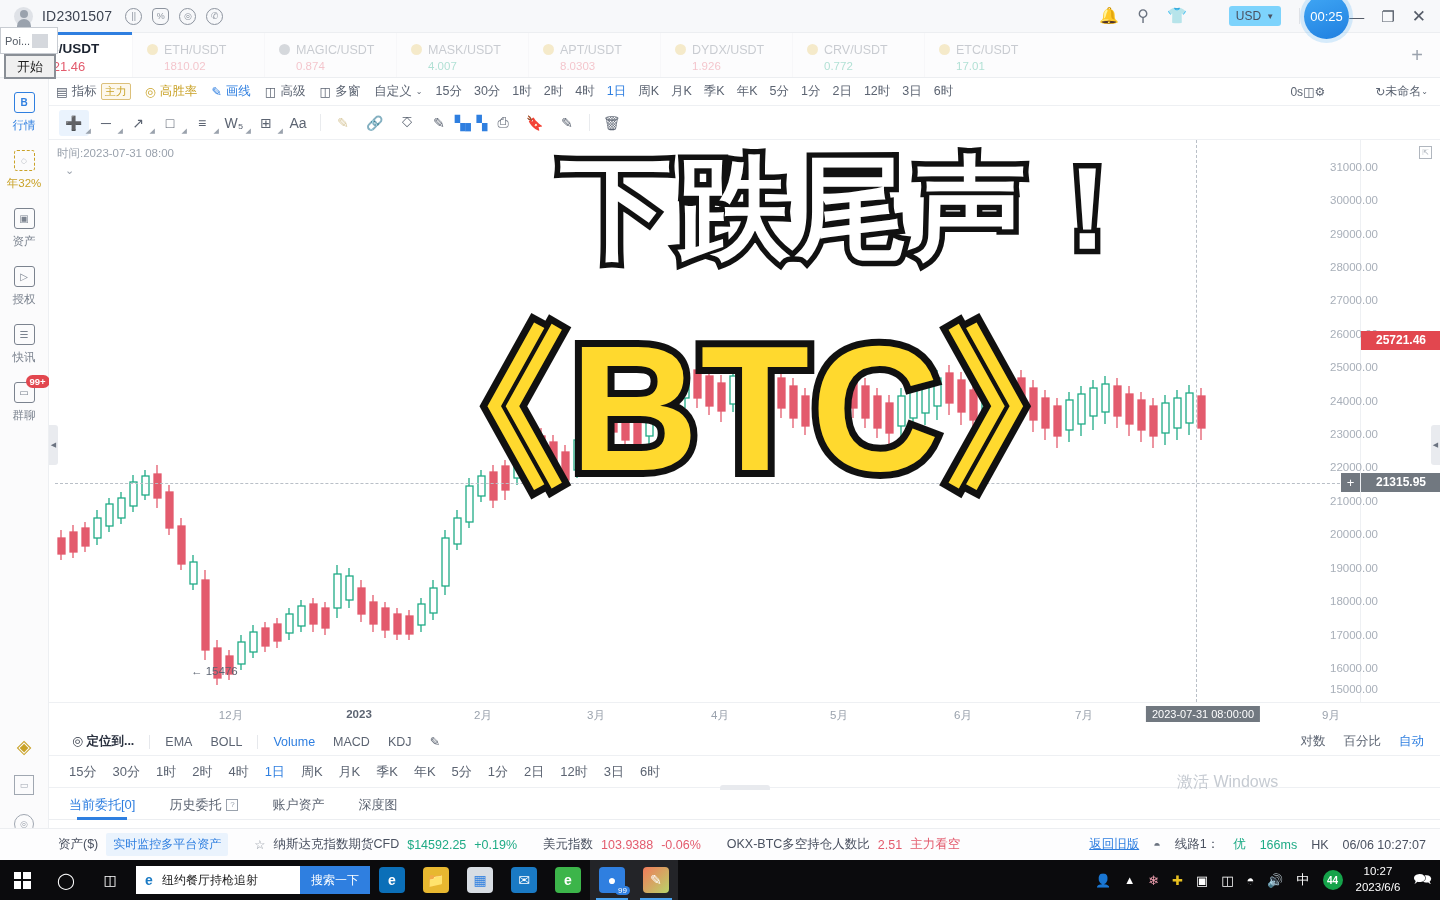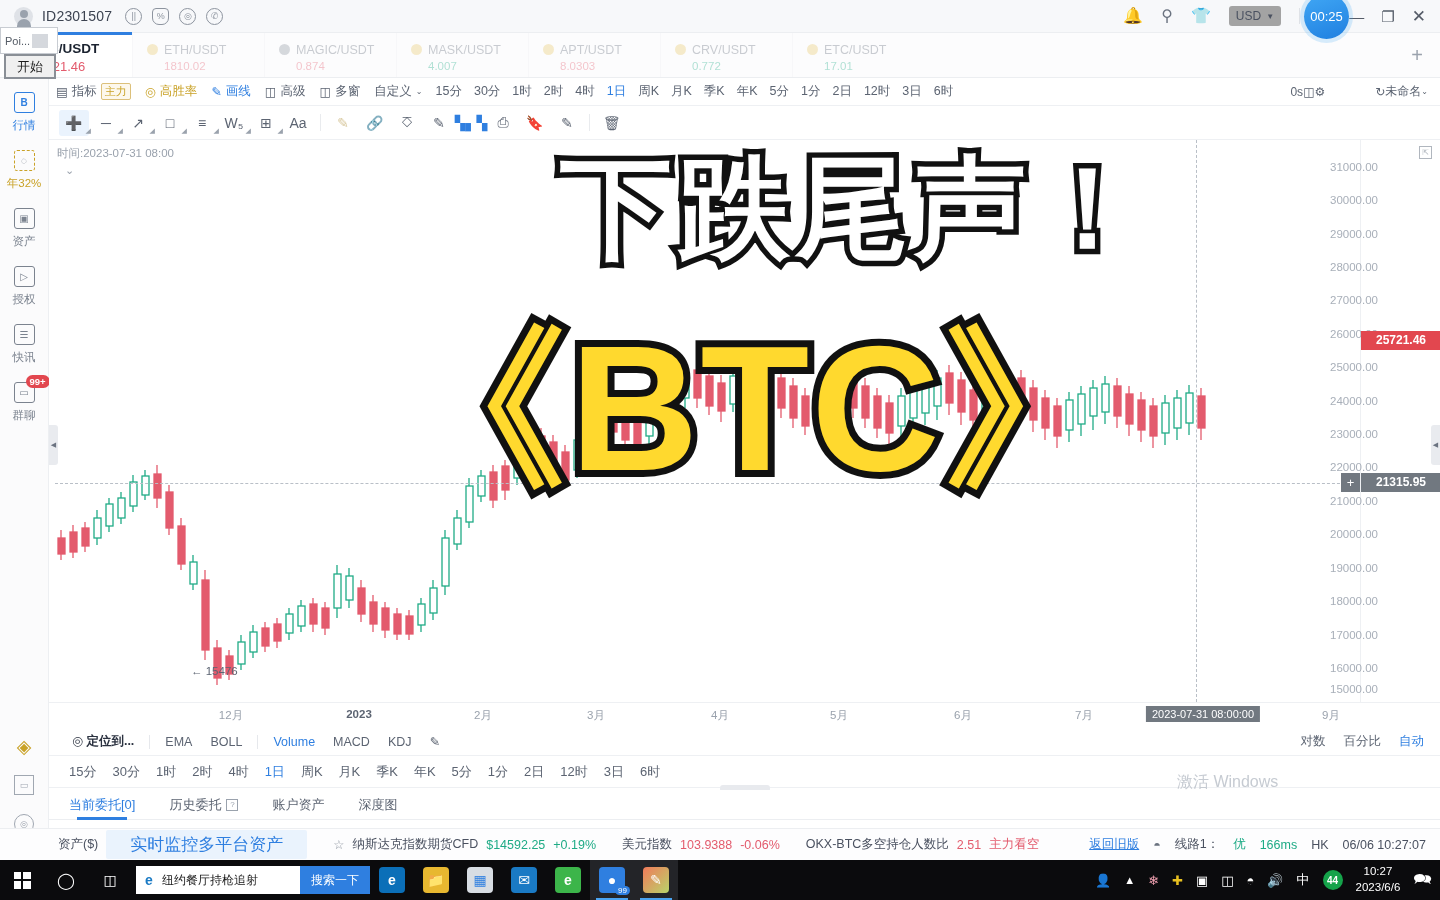--- a/index.html
+++ b/index.html
@@ -24,22 +24,22 @@
   .avatar::after{content:"";position:absolute;left:2.5px;top:12px;width:14px;height:8px;border-radius:7px 7px 0 0;background:#9aa2ad;}
   .uid { margin-left:9px; font-size:14px; color:#3c4350; letter-spacing:.2px; }
   .tb-icons { display:flex; align-items:center; gap:10px; margin-left:13px; }
   .tbi { width:17px; height:17px; border:1.3px solid #8d949f; border-radius:50%;
          display:flex; align-items:center; justify-content:center;
          font-size:9px; color:#8d949f; line-height:1; }
   .tbi.shield { border-radius:4px 4px 7px 7px; }
   .tb-right { margin-left:auto; display:flex; align-items:center; gap:18px; padding-right:14px; }
   .tbr-ico { color:#6b7380; font-size:16px; line-height:1; cursor:pointer; }
   .cur-sel {
-    background:#a3a3a3; border-radius:3px; font-size:12px; color:#4a5160;
-    padding:3px 7px; display:flex; align-items:center; gap:5px;
+    background:#7dd3fc; border-radius:3px; font-size:12px; color:#4a5160;
+    padding:3px 7px; display:flex; align-items:center; gap:5px;margin-left:24px;
   }
   .vdiv { width:1px; height:16px; background:#dfe2e7; }
   .winbtns { display:flex; align-items:center; gap:17px; }
   .winbtn { font-size:15px; color:#555c68; line-height:1; cursor:pointer; }
   .winbtn.cls { font-size:17px; }
 
   
   .symbar {
     position:absolute; left:0; top:33px; width:1440px; height:45px;
     background:#fcfcfd; border-bottom:1px solid #eceef1; display:flex; align-items:stretch;
@@ -190,21 +190,21 @@
            display:flex; align-items:center; justify-content:center; }
 
   
   .statusbar {
     position:absolute; left:0; top:828px; width:1440px; height:32px;
     background:#fdfdfe; border-top:1px solid #eceef1;
     display:flex; align-items:center; font-size:12.5px; color:#4a5160; padding-left:58px; gap:0;
   }
   .st { white-space:nowrap; }
   .sb-gap8{width:8px;} .sb-gap26{width:26px;}
-  .chip-blue { background:#eaf3fd; color:#2f7fe0; padding:3px 24px; border-radius:2px; font-size:17px; }
+  .chip-blue { background:#eaf3fd; color:#2f7fe0; padding:3px 7px; border-radius:2px; font-size:12px; }
   .st-right { margin-left:auto; display:flex; align-items:center; gap:14px; padding-right:14px; }
   .lnk { color:#2f7fe0; text-decoration:underline; }
 
   
   .taskbar { position:absolute; left:0; top:860px; width:1440px; height:40px; background:#0b0b0d;
              display:flex; align-items:center; }
   .tbitem { width:44px; height:40px; display:flex; align-items:center; justify-content:center; position:relative; }
   .winlogo { width:17px; height:17px; display:grid; grid-template-columns:1fr 1fr; grid-template-rows:1fr 1fr; gap:2px; }
   .winlogo i { background:#fff; display:block; }
   .srchbox { width:234px; height:28px; background:#fff; display:flex; align-items:center; margin-left:4px; }
@@ -311,20 +311,27 @@
       <span class="symname">MASK/USDT</span>
         </div>
       <div class="symprice up">4.007</div>
     </div>
     <div class="symtab">
       <div class="symrow">
           <span class="symdot" style="background:#e8c86a"></span>
       <span class="symname">APT/USDT</span>
         </div>
       <div class="symprice down">8.0303</div>
+    </div>
+    <div class="symtab">
+      <div class="symrow">
+          <span class="symdot" style="background:#e8c86a"></span>
+      <span class="symname">DYDX/USDT</span>
+        </div>
+      <div class="symprice down">1.926</div>
     </div>
     <div class="symtab">
       <div class="symrow">
           <span class="symdot" style="background:#e8c86a"></span>
       <span class="symname">CRV/USDT</span>
         </div>
       <div class="symprice up">0.772</div>
     </div>
     <div class="symtab">
       <div class="symrow">

